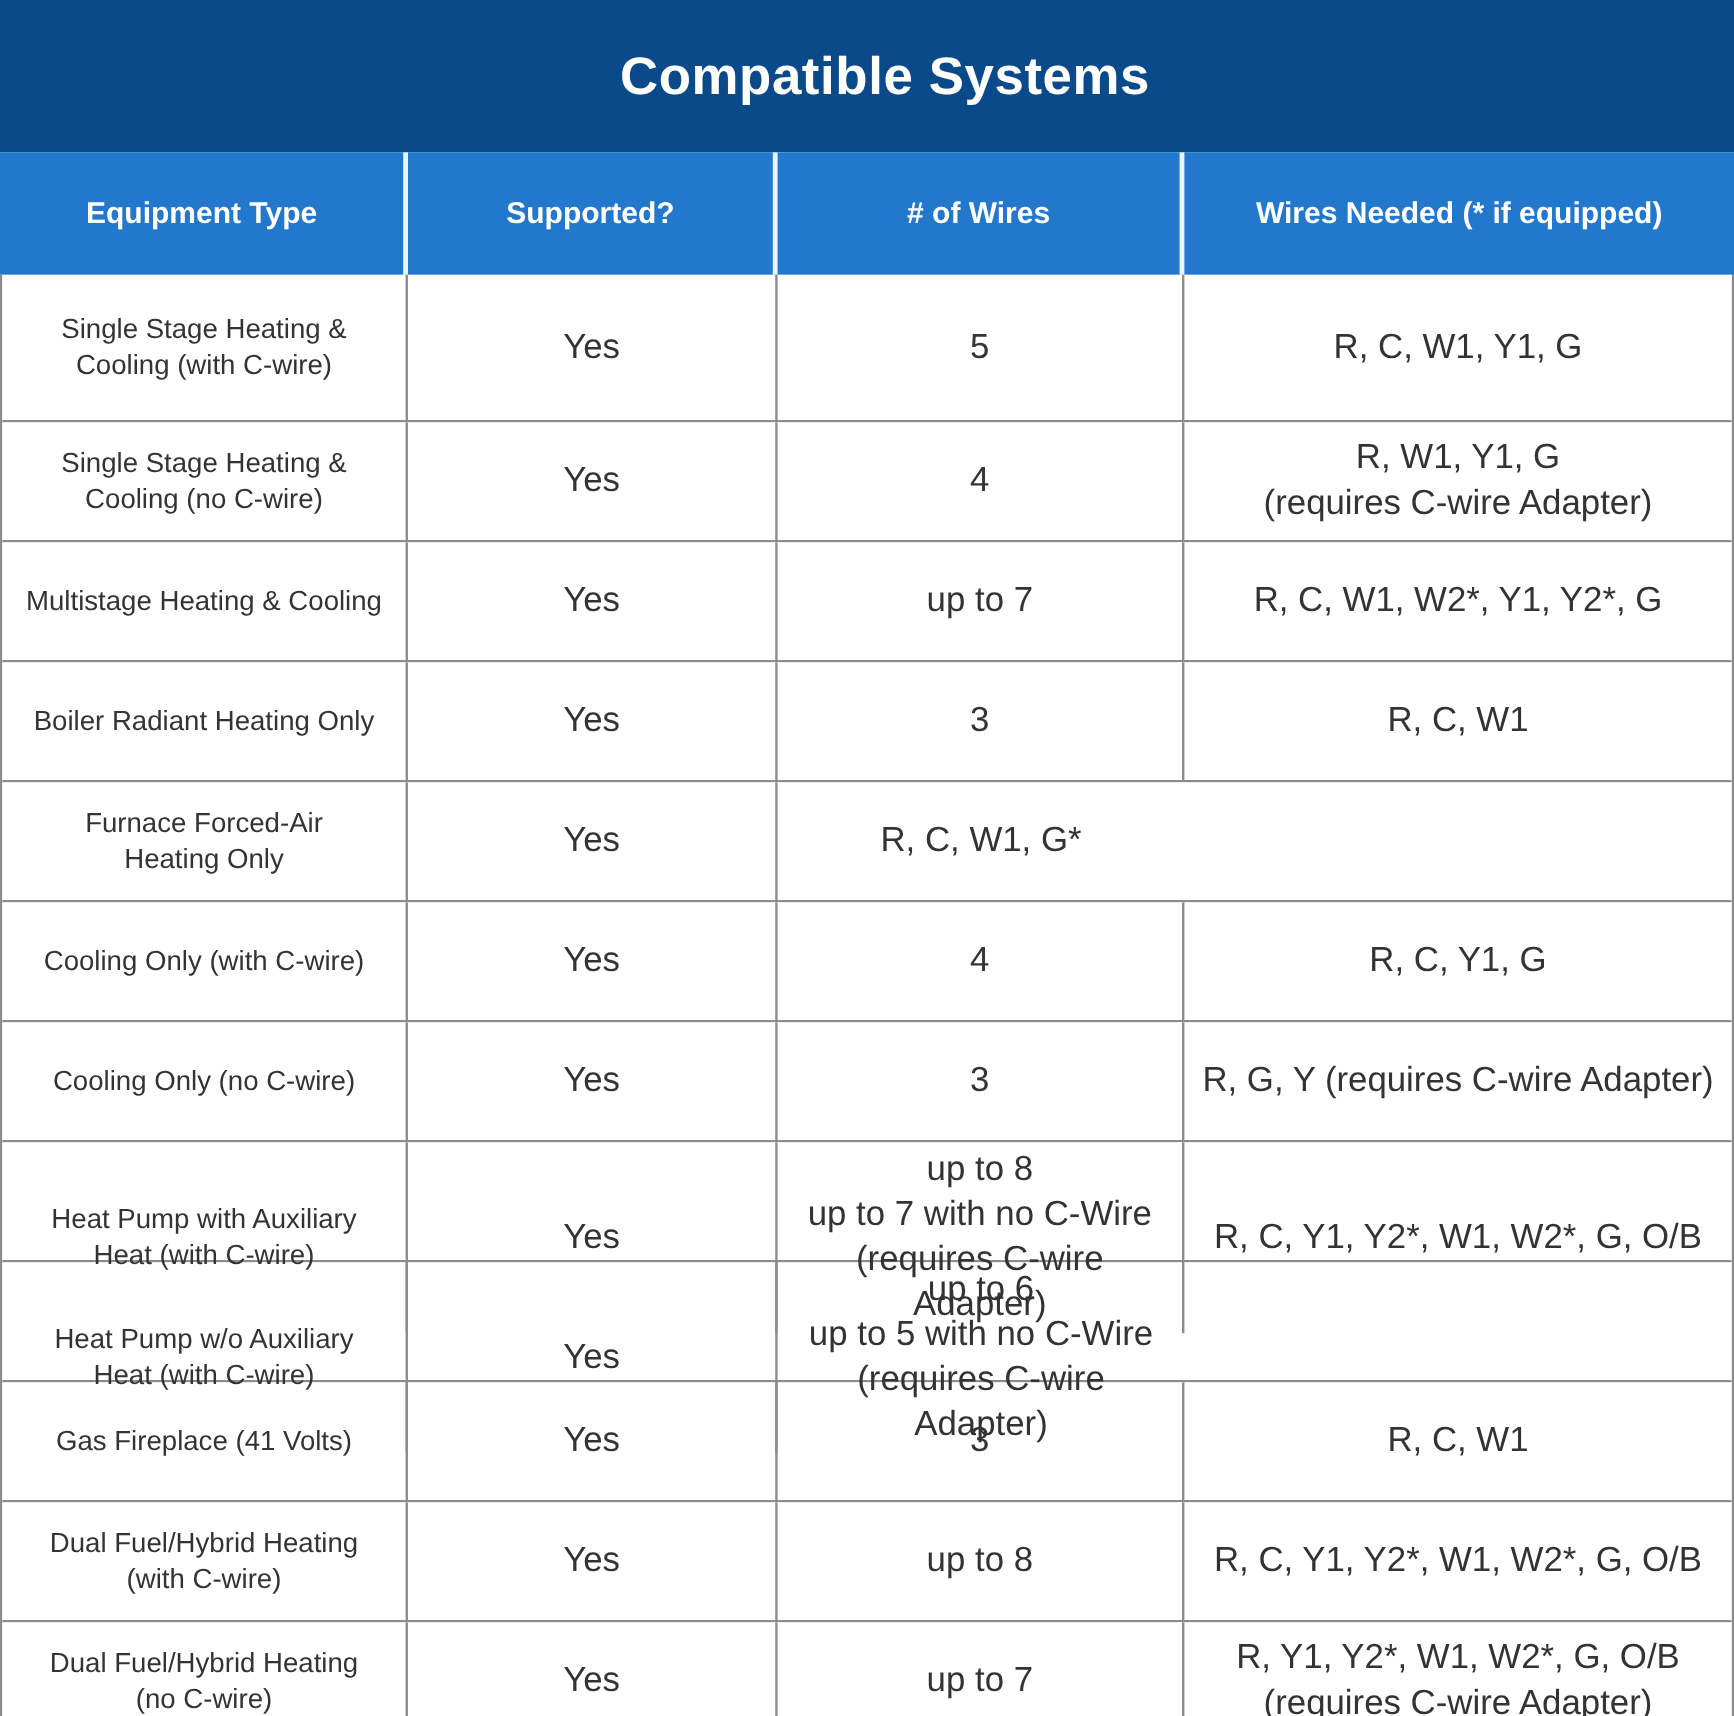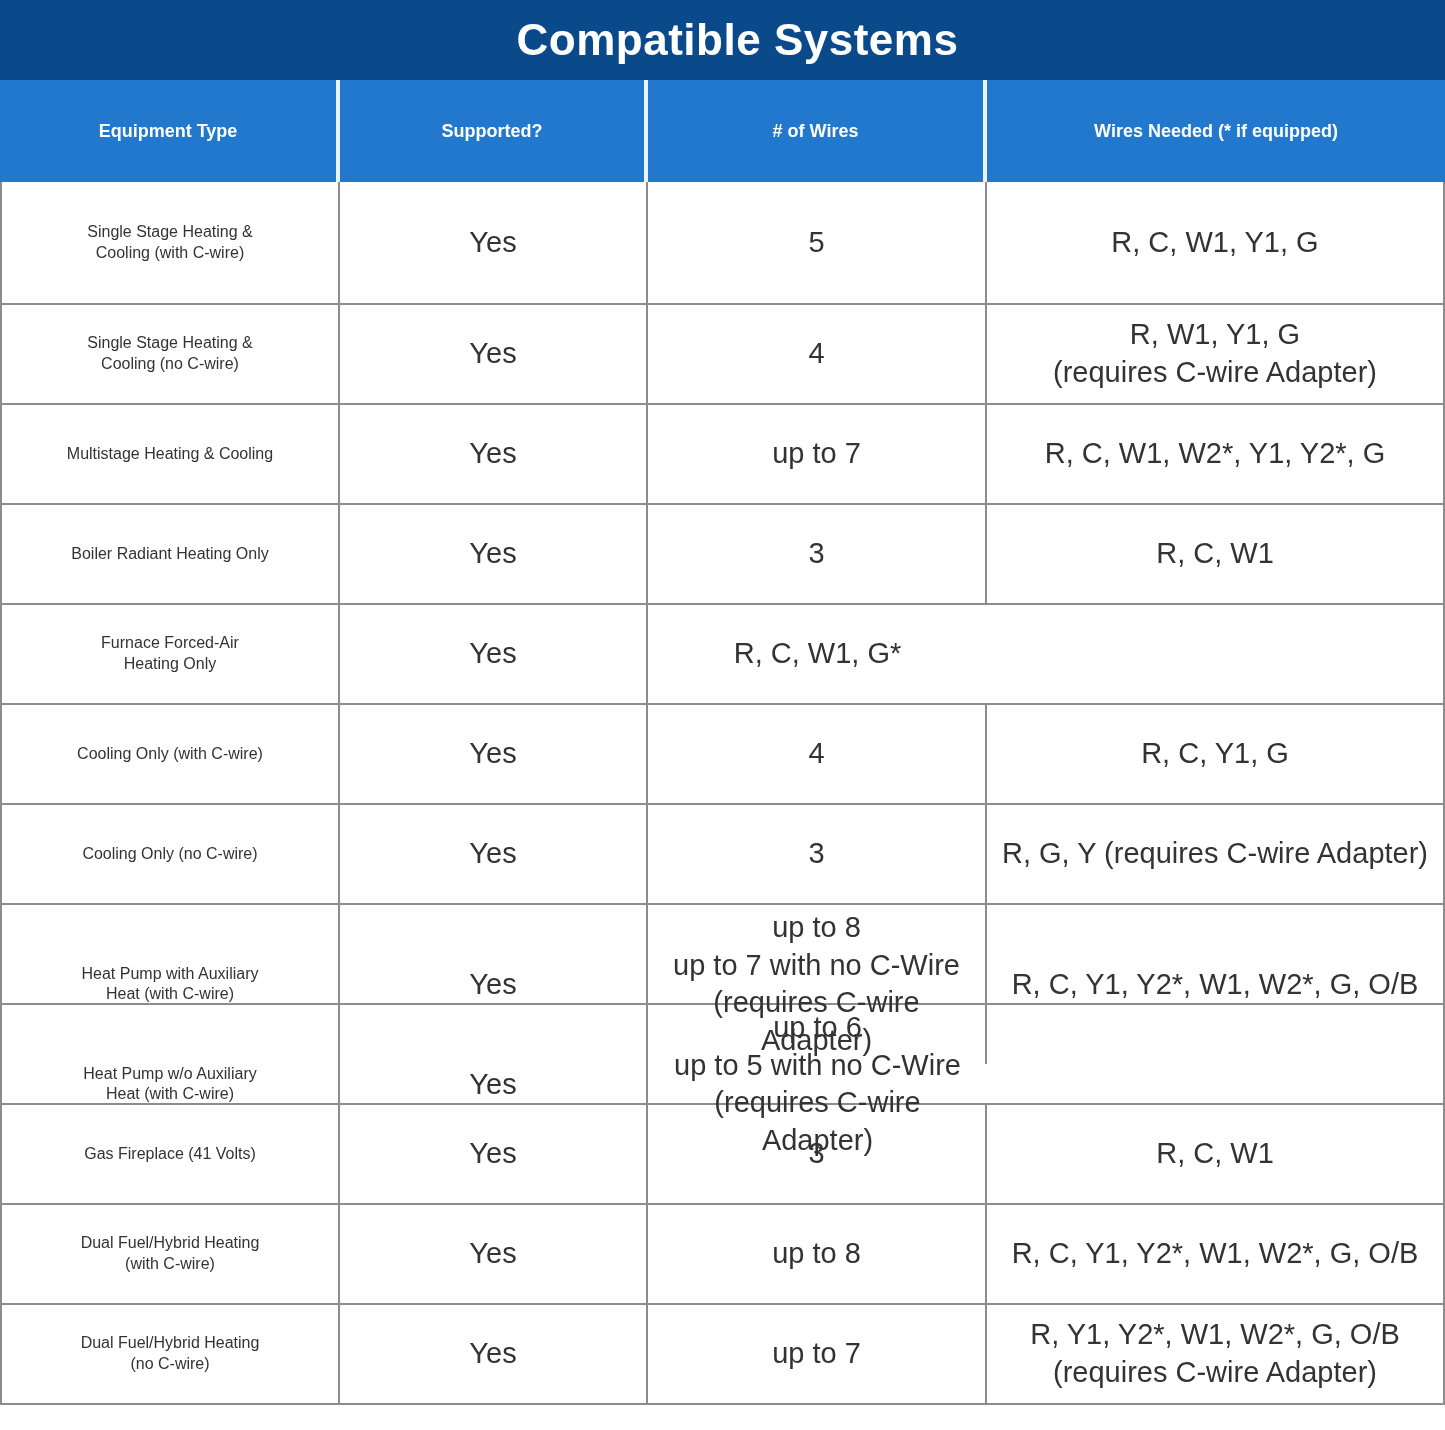--- a/index.html
+++ b/index.html
@@ -8,21 +8,21 @@
     background: #ffffff;
     font-family: "Liberation Sans", sans-serif;
   }
   .page {
     width: 1445px;
     height: 1430px;
     background: #ffffff;
     overflow: hidden;
   }
   .banner {
-    height: 80px;
+    height: 127px;
     background: #0a4a8b;
     display: flex;
     align-items: center;
     justify-content: center;
     padding-left: 30px;
   }
   .banner h1 {
     margin: 0;
     color: #ffffff;
     font-size: 44px;
@@ -33,21 +33,21 @@
     height: 102px;
     background: #2278cd;
     display: grid;
     grid-template-columns: 340px 308px 339px 1fr;
   }
   .th {
     display: flex;
     align-items: center;
     justify-content: center;
     color: #ffffff;
-    font-size: 18px;
+    font-size: 25px;
     font-weight: 700;
     text-align: left;
   }
   .th:not(:last-child) {
     border-right: 4px solid #e9f5fc;
   }
   .tbody {
     border-left: 2px solid #8c8c8c;
     border-right: 2px solid #8c8c8c;
     width: 1441px;
@@ -72,21 +72,21 @@
     font-size: 29px;
     line-height: 1.3;
     white-space: pre-line;
     padding: 4px 8px;
     box-sizing: border-box;
   }
   .td:not(:last-child) {
     border-right: 2px solid #8c8c8c;
   }
   .td.equipment {
-    font-size: 16px;
+    font-size: 23px;
     text-align: center;
   }
 </style>
 </head>
 <body>
 
 <div class="page">
 
   <header class="banner">
     <h1>Compatible Systems</h1>

